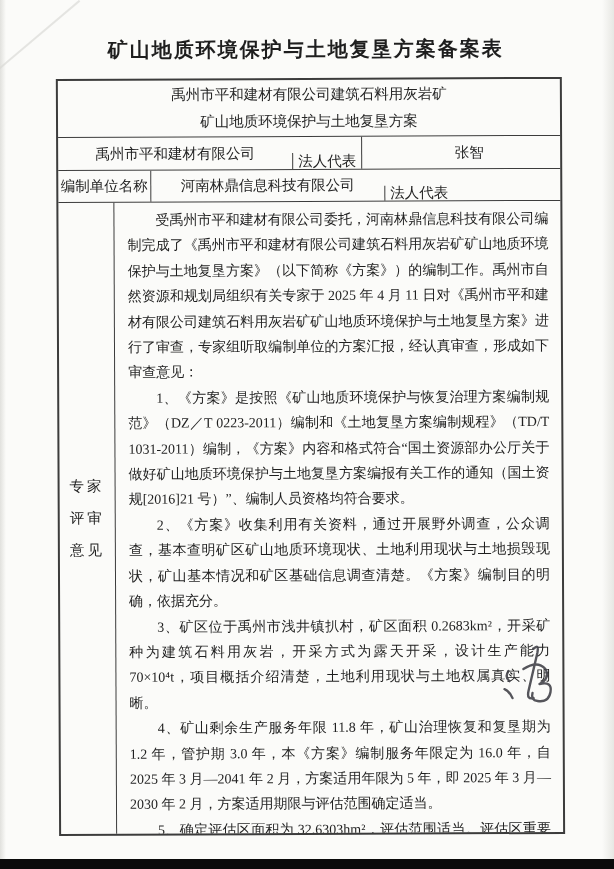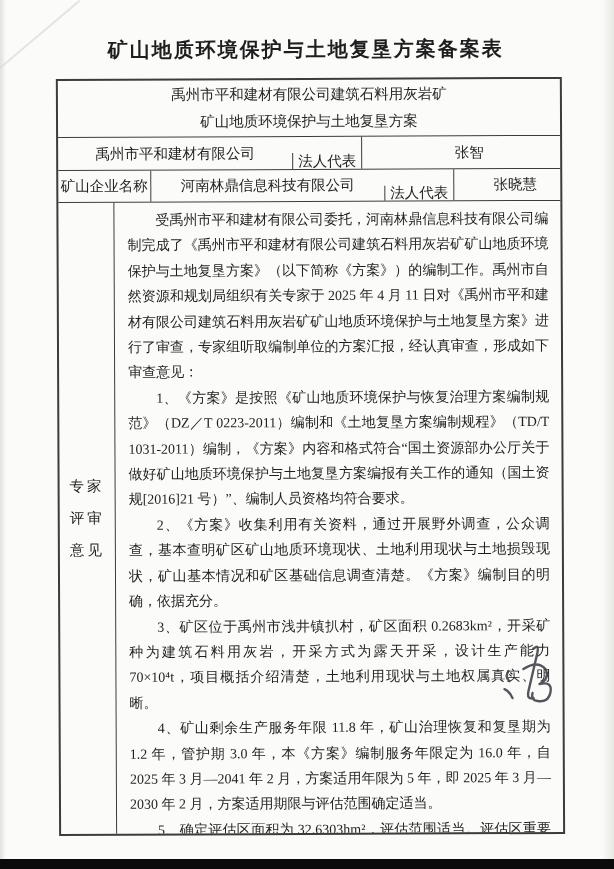--- a/index.html
+++ b/index.html
@@ -125,24 +125,23 @@
       </div>
     </div>
 
     <div class="row r2">
       <div class="cell w-value">禹州市平和建材有限公司</div>
       <div class="cell w-rep">法人代表</div>
       <div class="cell w-name">张智</div>
     </div>
 
     <div class="row r3">
-      <div class="cell w-label">矿山企业名称</div>
+      <div class="cell w-label">编制单位名称</div>
       <div class="cell w-value">河南林鼎信息科技有限公司</div>
       <div class="cell w-rep">法人代表</div>
-      <div class="cell w-name">张晓慧</div>
     </div>
 
     <div class="row r4">
       <div class="cell w-vlabel vertical-label">
         <span>专家</span>
         <span>评审</span>
         <span>意见</span>
       </div>
       <div class="cell review-content">
         <p>受禹州市平和建材有限公司委托，河南林鼎信息科技有限公司编制完成了《禹州市平和建材有限公司建筑石料用灰岩矿矿山地质环境保护与土地复垦方案》（以下简称《方案》）的编制工作。禹州市自然资源和规划局组织有关专家于 2025 年 4 月 11 日对《禹州市平和建材有限公司建筑石料用灰岩矿矿山地质环境保护与土地复垦方案》进行了审查，专家组听取编制单位的方案汇报，经认真审查，形成如下审查意见：</p>

